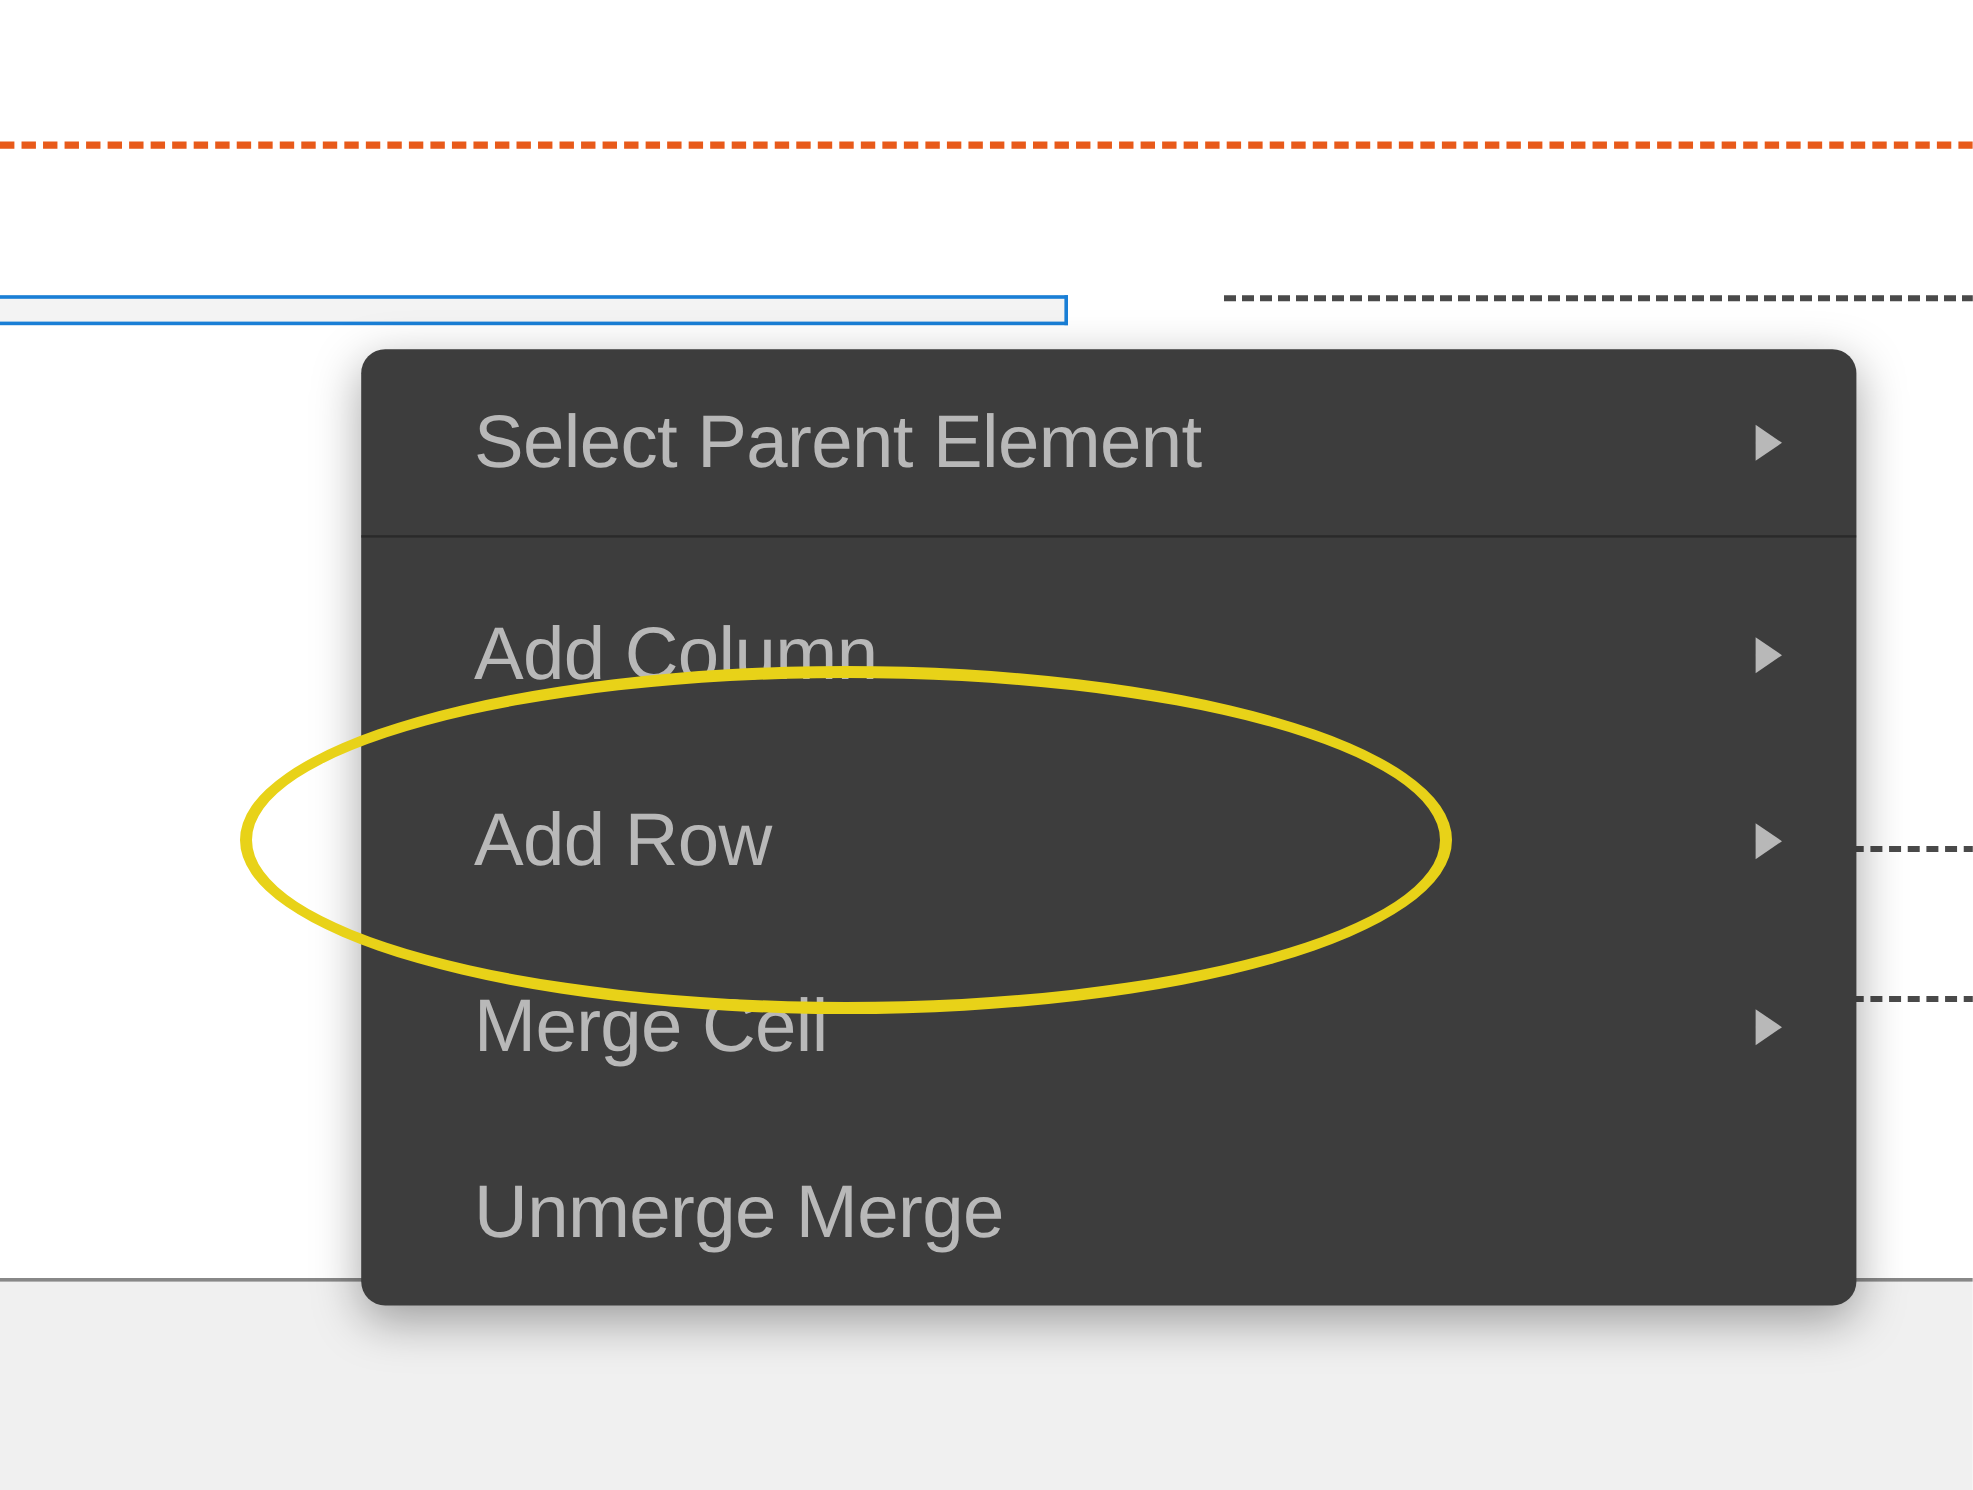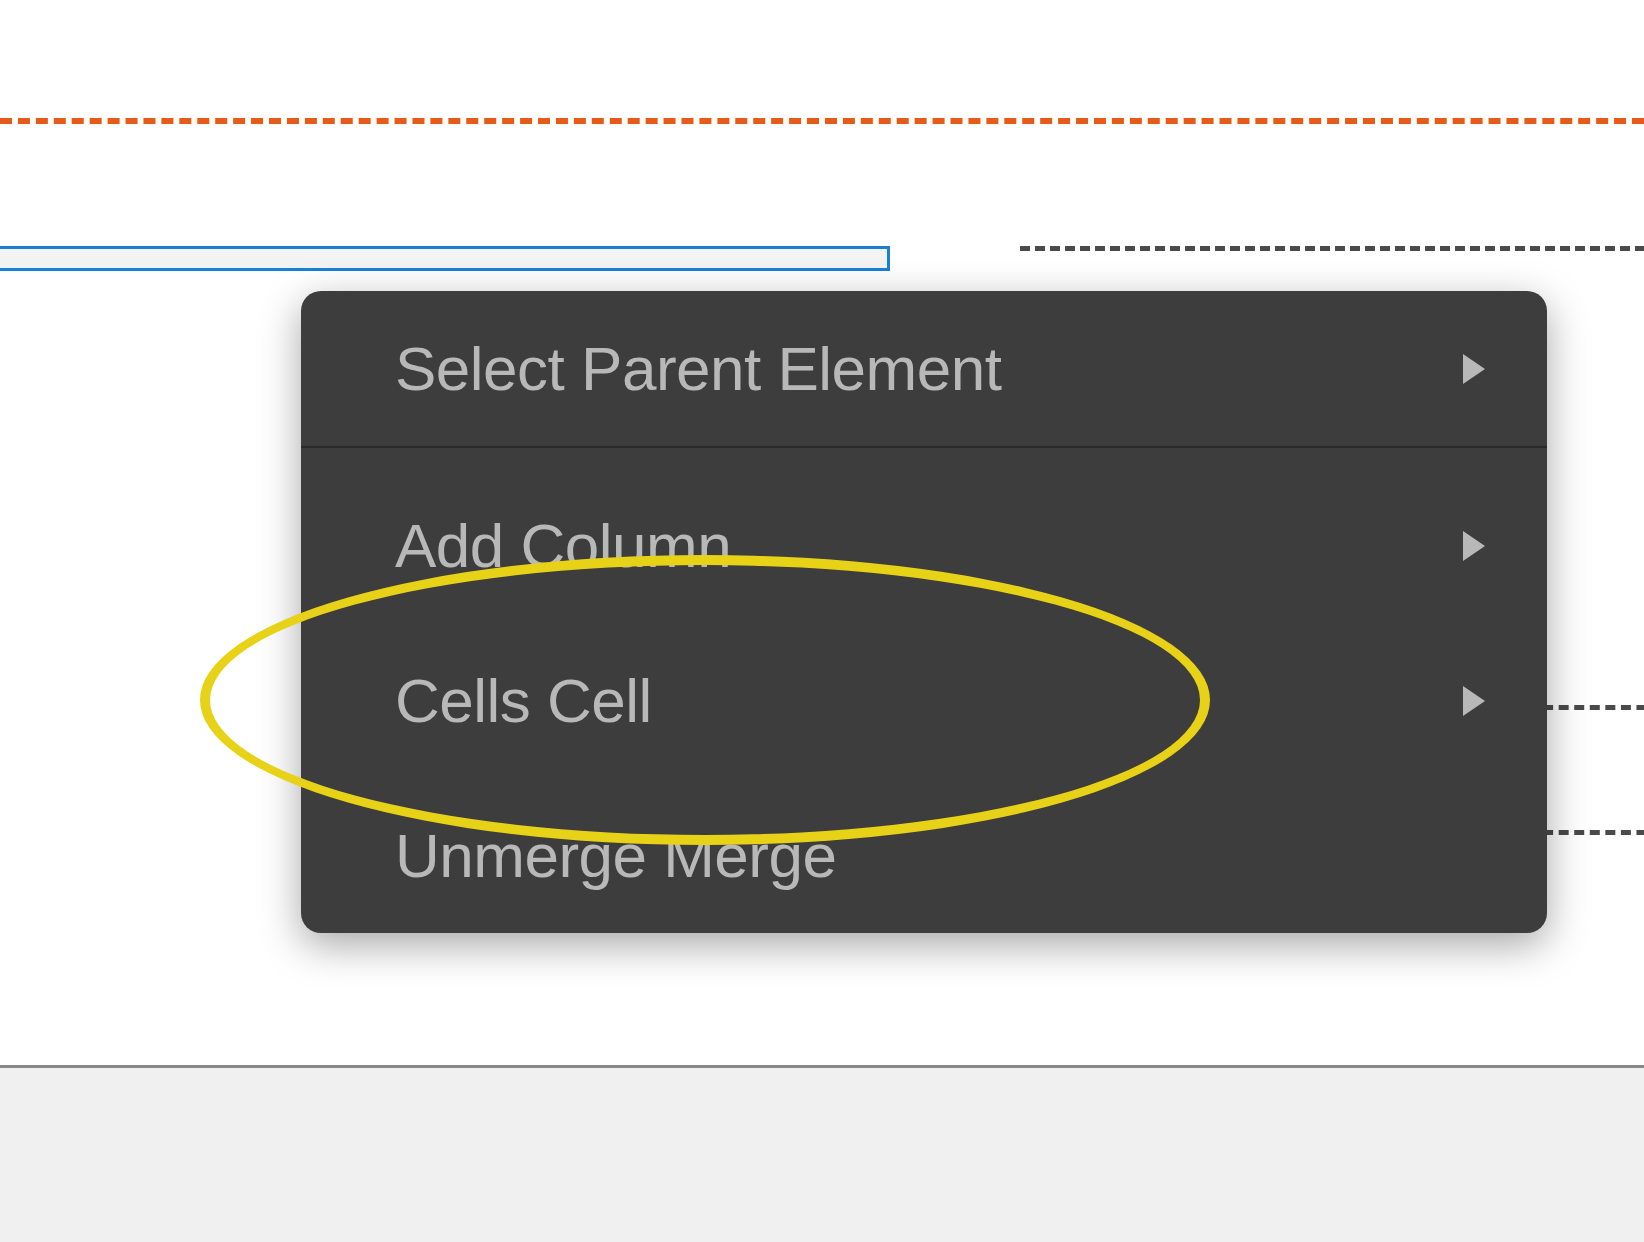--- a/index.html
+++ b/index.html
@@ -149,23 +149,27 @@
   </div>
 
   <div class="menu-divider"></div>
   <div class="spacer-small"></div>
 
   <div class="menu-item">
     <span class="menu-item-label">Add Column</span>
     <span class="chevron-right"></span>
   </div>
 
+  <div class="menu-item">
+    <span class="menu-item-label">Add Row</span>
+    <span class="chevron-right"></span>
+  </div>
 
   <div class="menu-item">
-    <span class="menu-item-label">Cells Cell</span>
+    <span class="menu-item-label">Merge Cell</span>
     <span class="chevron-right"></span>
   </div>
 
   <div class="menu-item">
     <span class="menu-item-label">Unmerge Merge</span>
   </div>
 
 </div>
 
 <div class="highlight-ellipse"></div>

